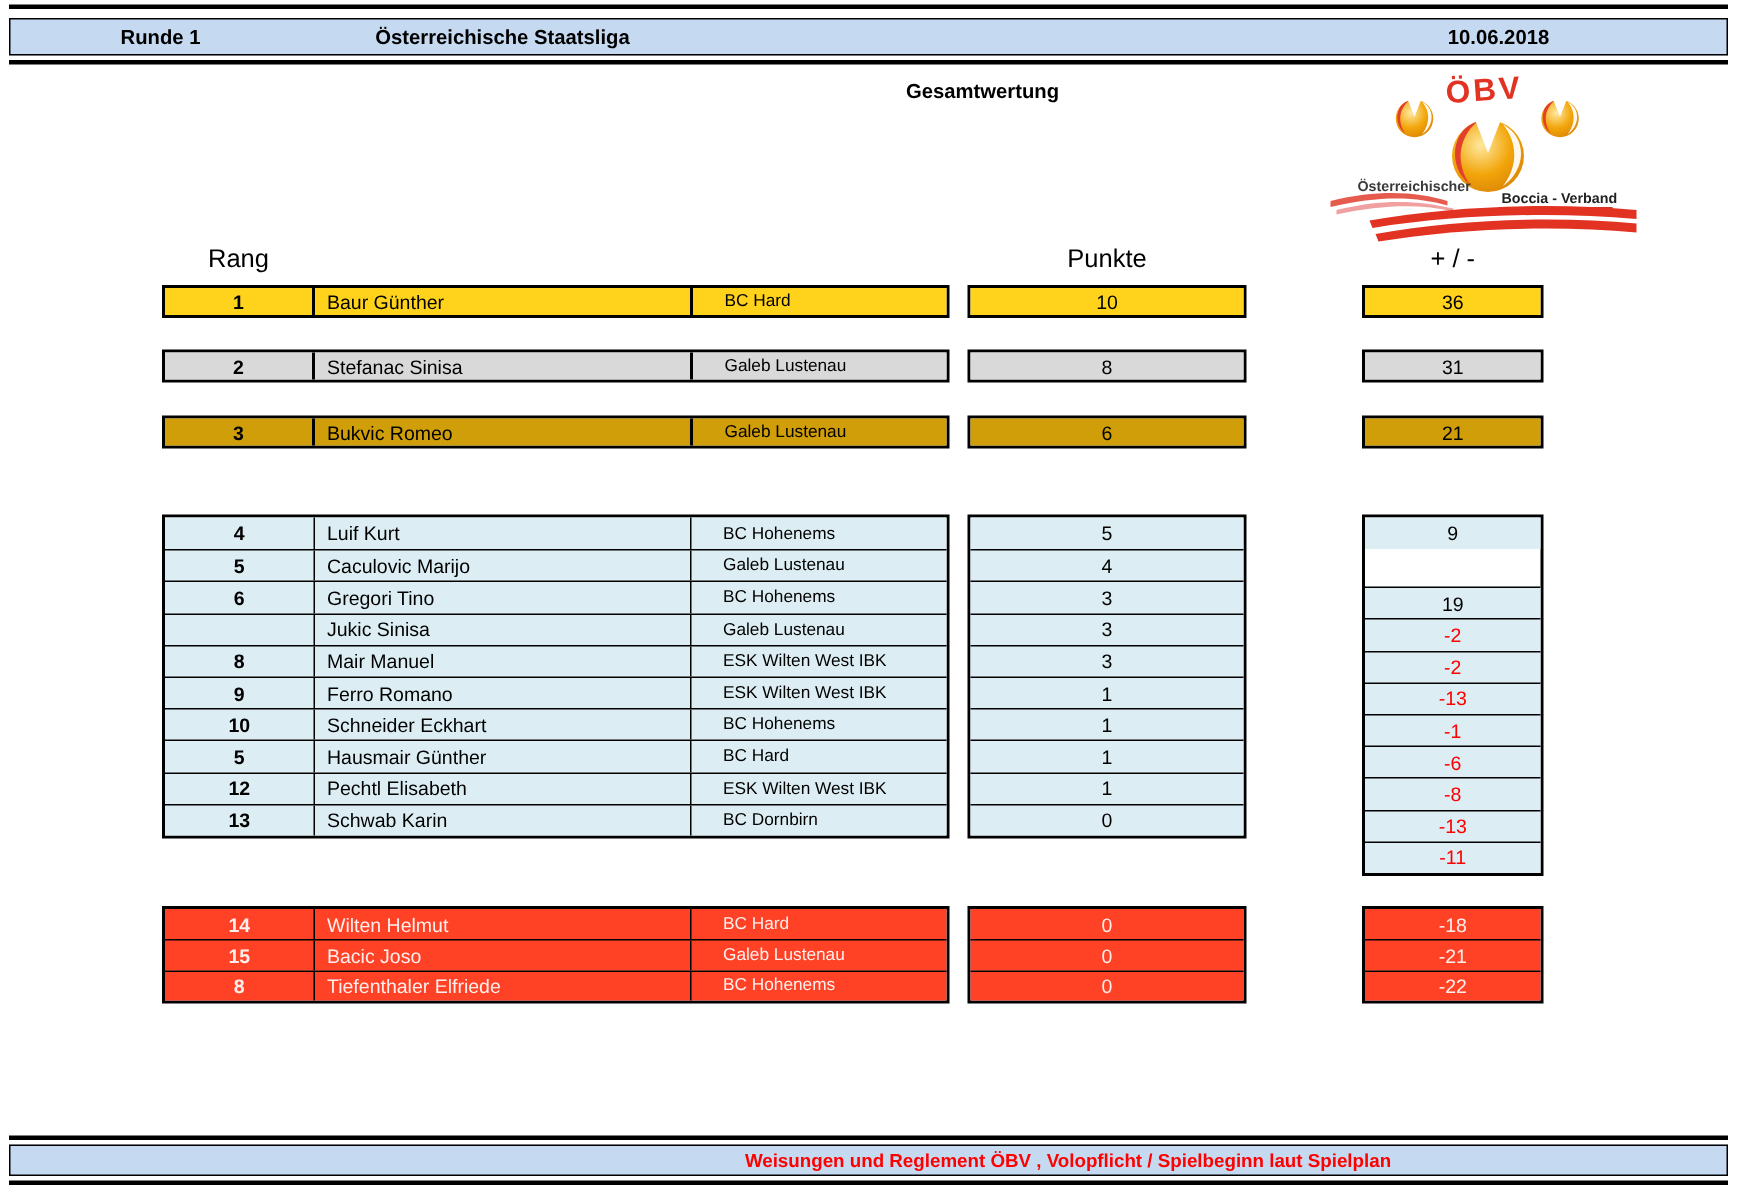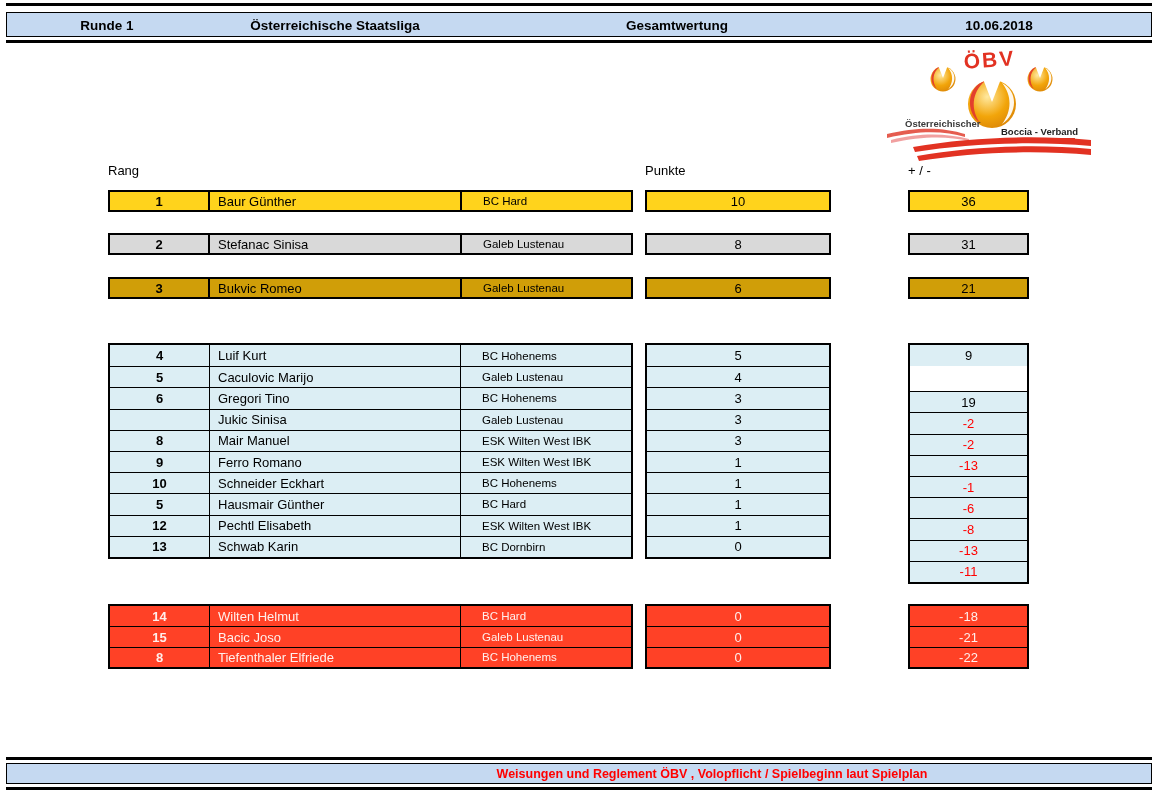--- a/index.html
+++ b/index.html
@@ -11,25 +11,25 @@
   .rule{position:absolute; left:6px; right:6px; height:3px; background:#000;}
   #rule-top-1{top:3px;} #rule-top-2{top:40px;}
   #rule-bottom-1{top:757px;} #rule-bottom-2{top:787px;}
   
   .band{position:absolute; left:6px; right:6px; background:var(--band);
         border:1px solid #000; box-sizing:border-box;}
   #band-header{top:12px; height:25px;}
   #band-footer{top:763px; height:21px;}
   .h-item{position:absolute; top:50%; transform:translate(-50%,-50%);
           font-weight:bold; font-size:13.5px; white-space:nowrap;}
-  #h-runde{left:100px;} #h-liga{left:328px;} #h-titel{left:670px;} #h-datum{left:992px;}
+  #h-runde{left:100px;} #h-liga{left:328px;} #h-titel{left:648px;margin-top:36px;} #h-datum{left:992px;}
   #footer-note{position:absolute; left:705px; top:50%; transform:translate(-50%,-50%);
           font-weight:bold; font-size:12.5px; color:var(--footer-text); white-space:nowrap;}
   
-  .col-label{position:absolute; text-align:left; font-size:13px; height:17px;}
+  .col-label{position:absolute; text-align:center; font-size:17px; height:17px;}
   #label-rang{top:163px; left:108px; width:102px;}
   #label-punkte{top:163px; left:645px; width:186px;}
   #label-diff{top:163px; left:908px; width:121px;}
   
   .section{position:absolute; left:0; width:1158px;}
   .stack{position:absolute; top:0; border:2px solid #000; box-sizing:border-box;}
   .stack-main{left:108px; width:525px;}
   .stack-points{left:645px; width:186px;}
   .stack-diff{left:908px; width:121px;}
   .srow{display:flex; box-sizing:border-box;}

